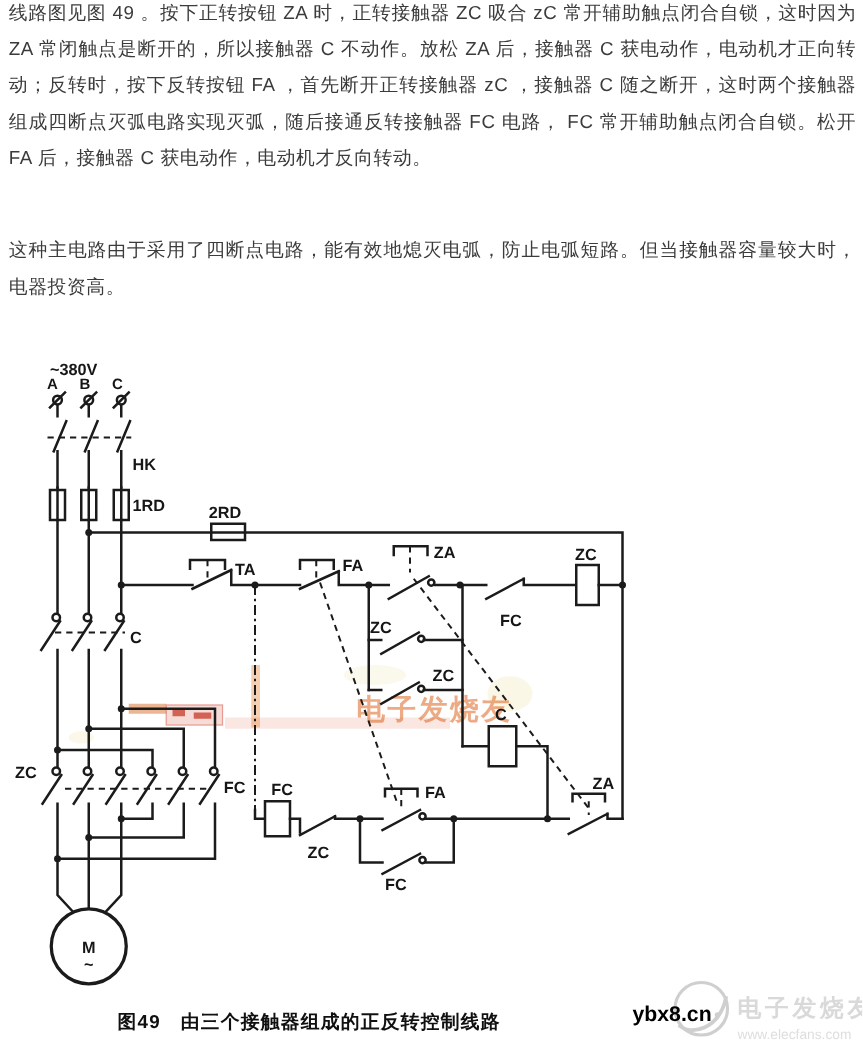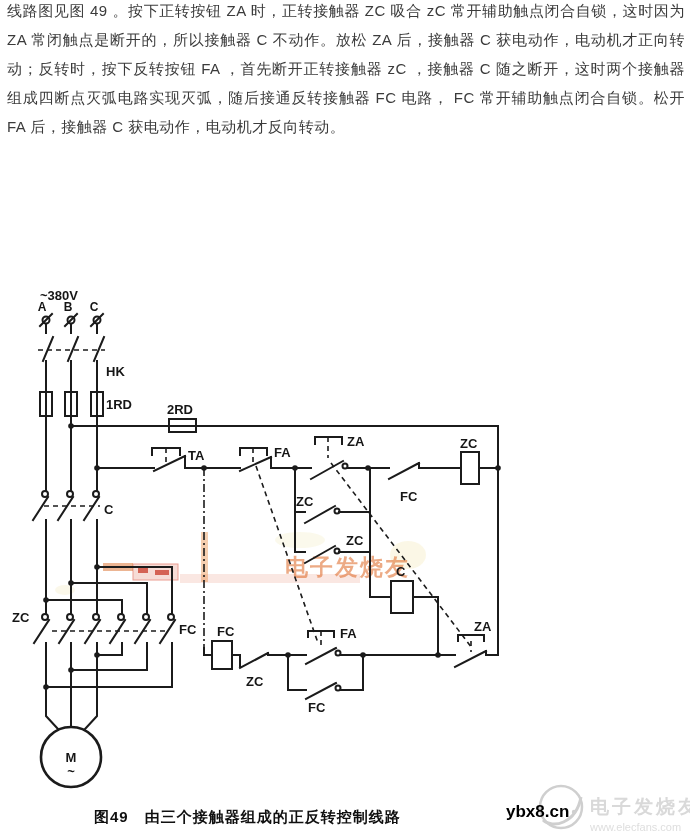--- a/index.html
+++ b/index.html
@@ -25,20 +25,21 @@
   svg .wmurl{font-family:"Liberation Sans",sans-serif;font-size:11px;fill:#dedede;}
   svg .ghost{font-family:"Liberation Sans",sans-serif;font-size:23px;font-weight:bold;fill:#dd6622;opacity:.55;letter-spacing:2px;}
   svg .gray{stroke:#cfcfcf;fill:none;}
 </style>
 </head>
 <body>
 
 <div class="page">
 
   <div class="doc-text p1">线路图见图 49 。按下正转按钮 ZA 时，正转接触器 ZC 吸合 zC 常开辅助触点闭合自锁，这时因为 ZA 常闭触点是断开的，所以接触器 C 不动作。放松 ZA 后，接触器 C 获电动作，电动机才正向转动；反转时，按下反转按钮 FA ，首先断开正转接触器 zC ，接触器 C 随之断开，这时两个接触器组成四断点灭弧电路实现灭弧，随后接通反转接触器 FC 电路， FC 常开辅助触点闭合自锁。松开 FA 后，接触器 C 获电动作，电动机才反向转动。</div>
+  <div class="doc-text p2">这种主电路由于采用了四断点电路，能有效地熄灭电弧，防止电弧短路。但当接触器容量较大时，电器投资高。</div>
 
   <svg class="fig" viewBox="0 280 690 560" width="690" height="560" xmlns="http://www.w3.org/2000/svg">
 
     <g>
       <ellipse cx="300" cy="540" rx="25" ry="8" fill="#f6efcf" opacity="0.4"></ellipse>
       <ellipse cx="408" cy="555" rx="18" ry="14" fill="#f3e8b8" opacity="0.35"></ellipse>
       <ellipse cx="65" cy="590" rx="10" ry="5" fill="#f3e8b8" opacity="0.3"></ellipse>
       <rect x="180" y="574" width="180" height="9" fill="#f8ddd6" opacity="0.7"></rect>
       <rect x="133" y="564" width="45" height="16" fill="#f6d9d2" stroke="#e89186" stroke-width="1" opacity="0.9"></rect>
       <rect x="138" y="568" width="10" height="5" fill="#cc4433" opacity="0.8"></rect>

